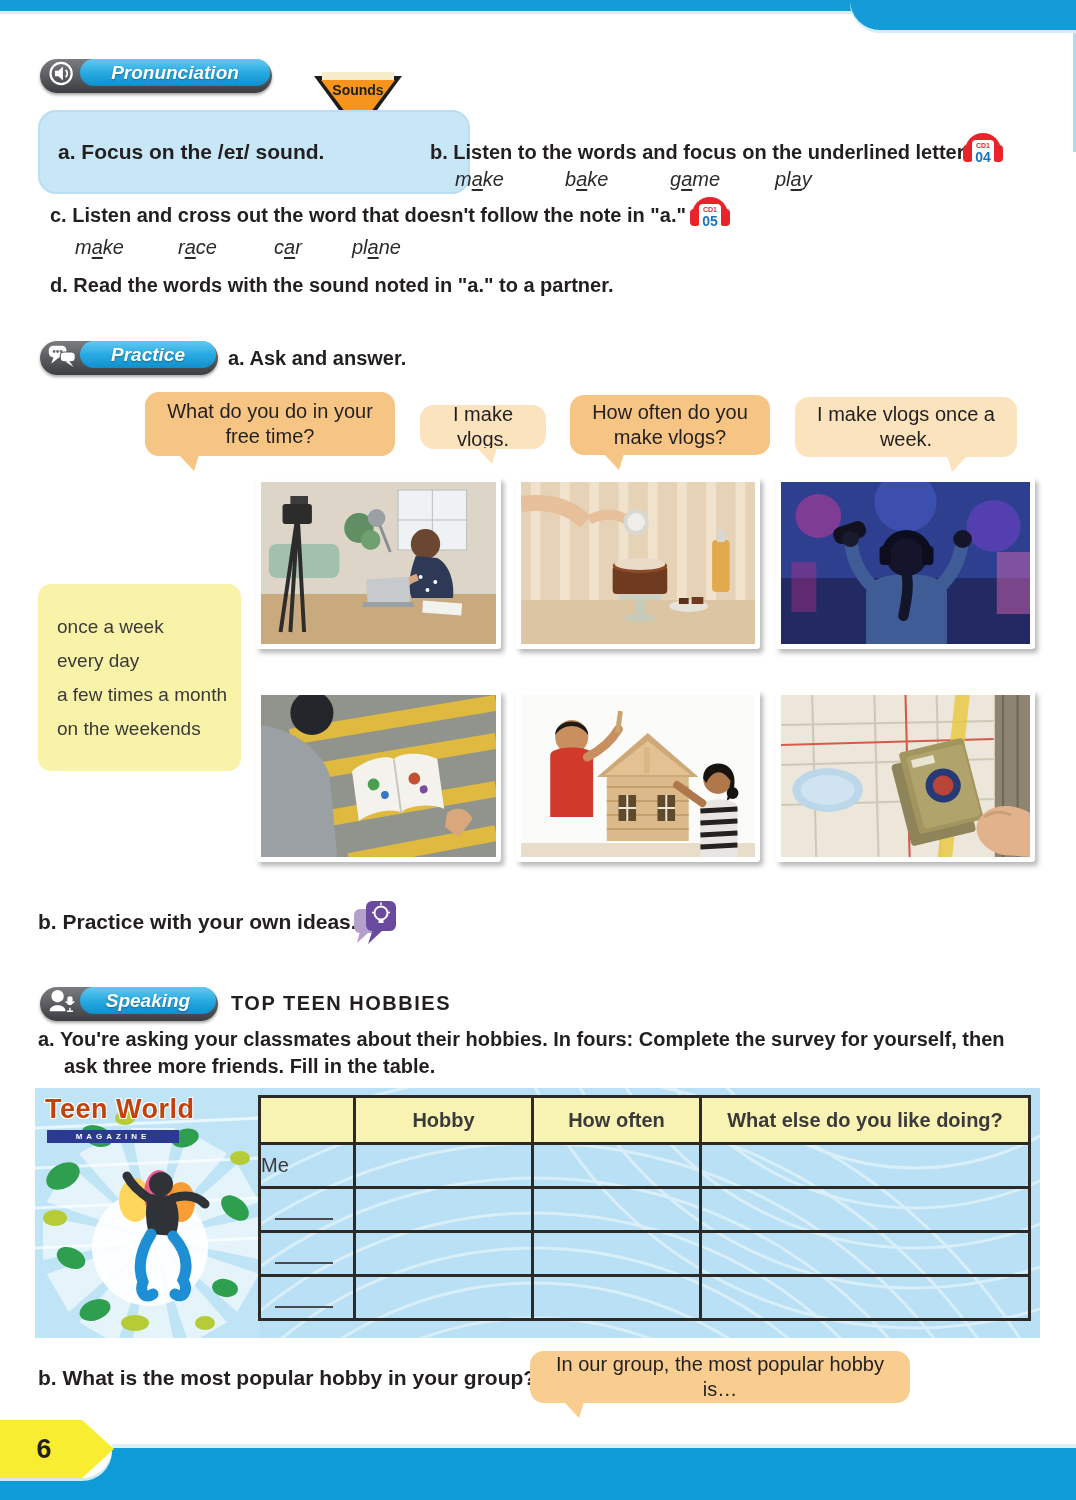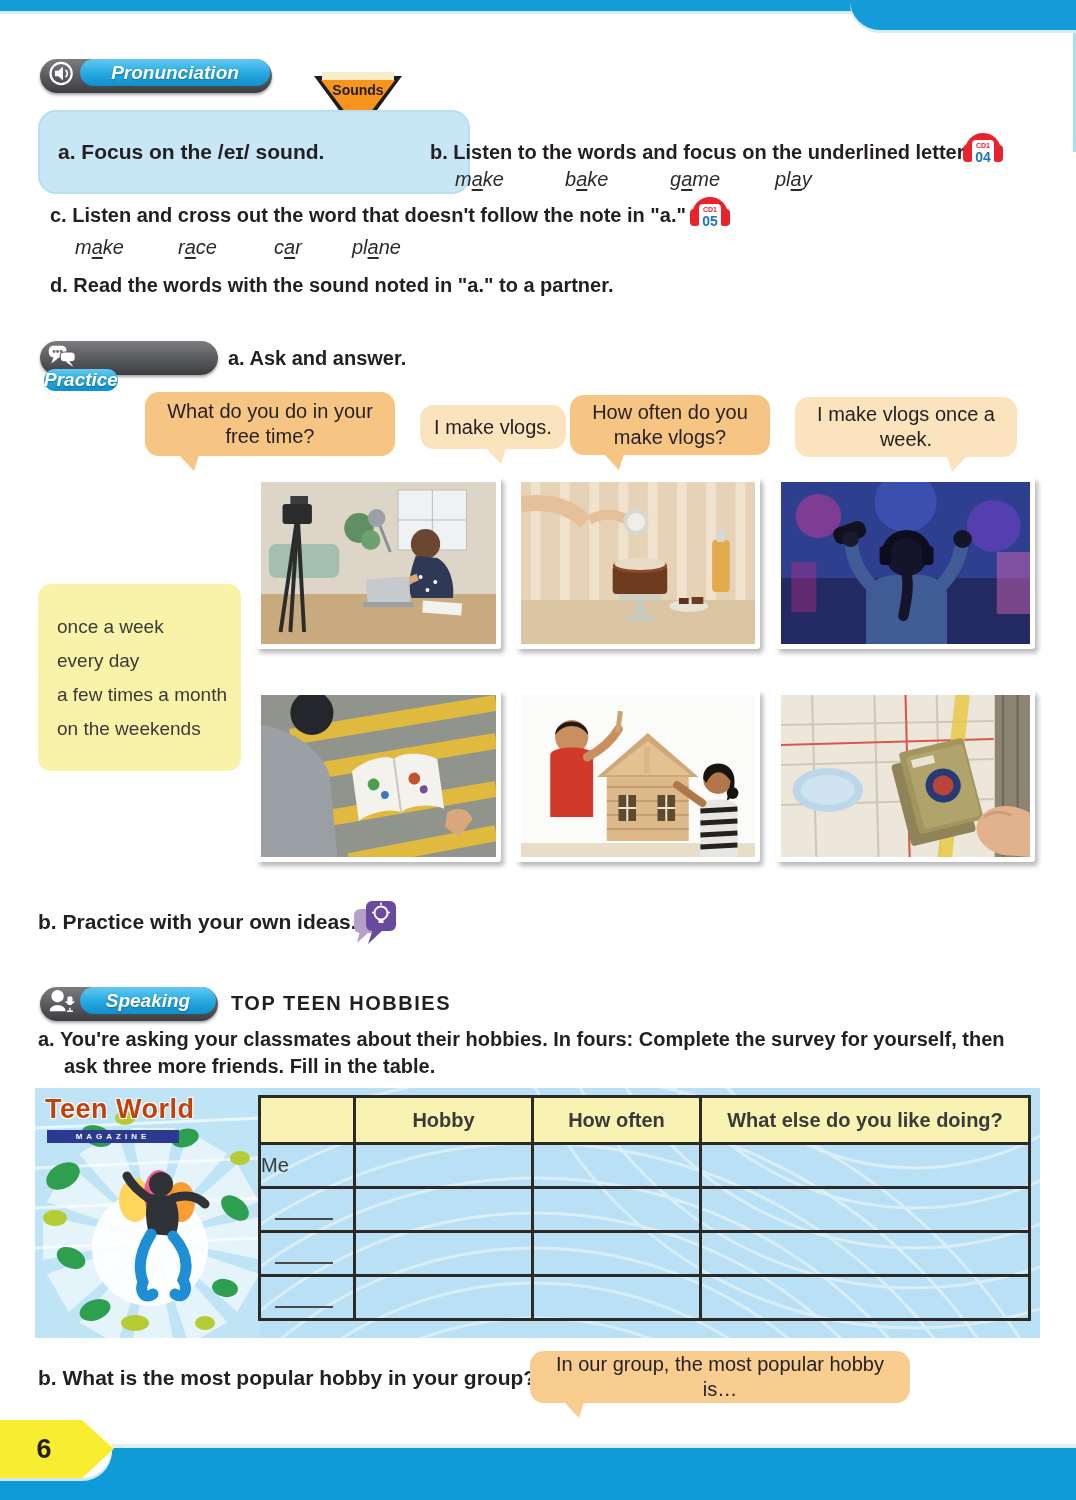--- a/index.html
+++ b/index.html
@@ -154,40 +154,40 @@
 
   <div class="abs" style="left:0;top:236px;width:1076px;height:34px;">
     <span class="word" style="left:75px;"><span>m</span><span class="ul">a</span><span>ke</span></span>
     <span class="word" style="left:178px;"><span>r</span><span class="ul">a</span><span>ce</span></span>
     <span class="word" style="left:274px;"><span>c</span><span class="ul">a</span><span>r</span></span>
     <span class="word" style="left:352px;"><span>pl</span><span class="ul">a</span><span>ne</span></span>
   </div>
 
   <div class="ln" style="left:50px;top:274px;">d. Read the words with the sound noted in "a." to a partner.</div>
 
-  <div class="abs pill" style="left:40px;top:341px;width:178px;flex-direction:column;">
+  <div class="abs pill" style="left:40px;top:341px;width:178px;">
     <span class="pill-icon">
       <svg viewBox="0 0 34 30" width="30" height="27">
         <rect x="2" y="4" width="20" height="13" rx="5" fill="#fff"></rect>
         <polygon points="8,15 5,24 15,16" fill="#fff"></polygon>
         <circle cx="8" cy="10.5" r="1.6" fill="#6b6c6f"></circle>
           <circle cx="12" cy="10.5" r="1.6" fill="#6b6c6f"></circle>
           <circle cx="16" cy="10.5" r="1.6" fill="#6b6c6f"></circle>
         <rect x="15" y="11" width="17" height="11" rx="4.5" fill="#fff" stroke="#55565a" stroke-width="1.2"></rect>
         <polygon points="25,21 30,28 21,22" fill="#fff"></polygon>
       </svg>
     </span>
     <span class="pill-label">Practice</span>
   </div>
   <div class="ln" style="left:228px;top:347px;">a. Ask and answer.</div>
 
   <div class="bubble dark t-left" style="left:145px;top:392px;width:250px;height:64px;">
     <span>What do you do in your free time?</span>
   </div>
-  <div class="bubble light t-mid" style="left:420px;top:405px;width:146px;height:44px;">
+  <div class="bubble light t-mid" style="left:420px;top:405px;width:126px;height:44px;">
     <span>I make vlogs.</span>
   </div>
   <div class="bubble light t-right" style="left:795px;top:397px;width:222px;height:60px;">
     <span>I make vlogs once a week.</span>
   </div>
   <div class="bubble dark t-left" style="left:570px;top:395px;width:200px;height:60px;">
     <span>How often do you make vlogs?</span>
   </div>
 
   <div class="abs note">

